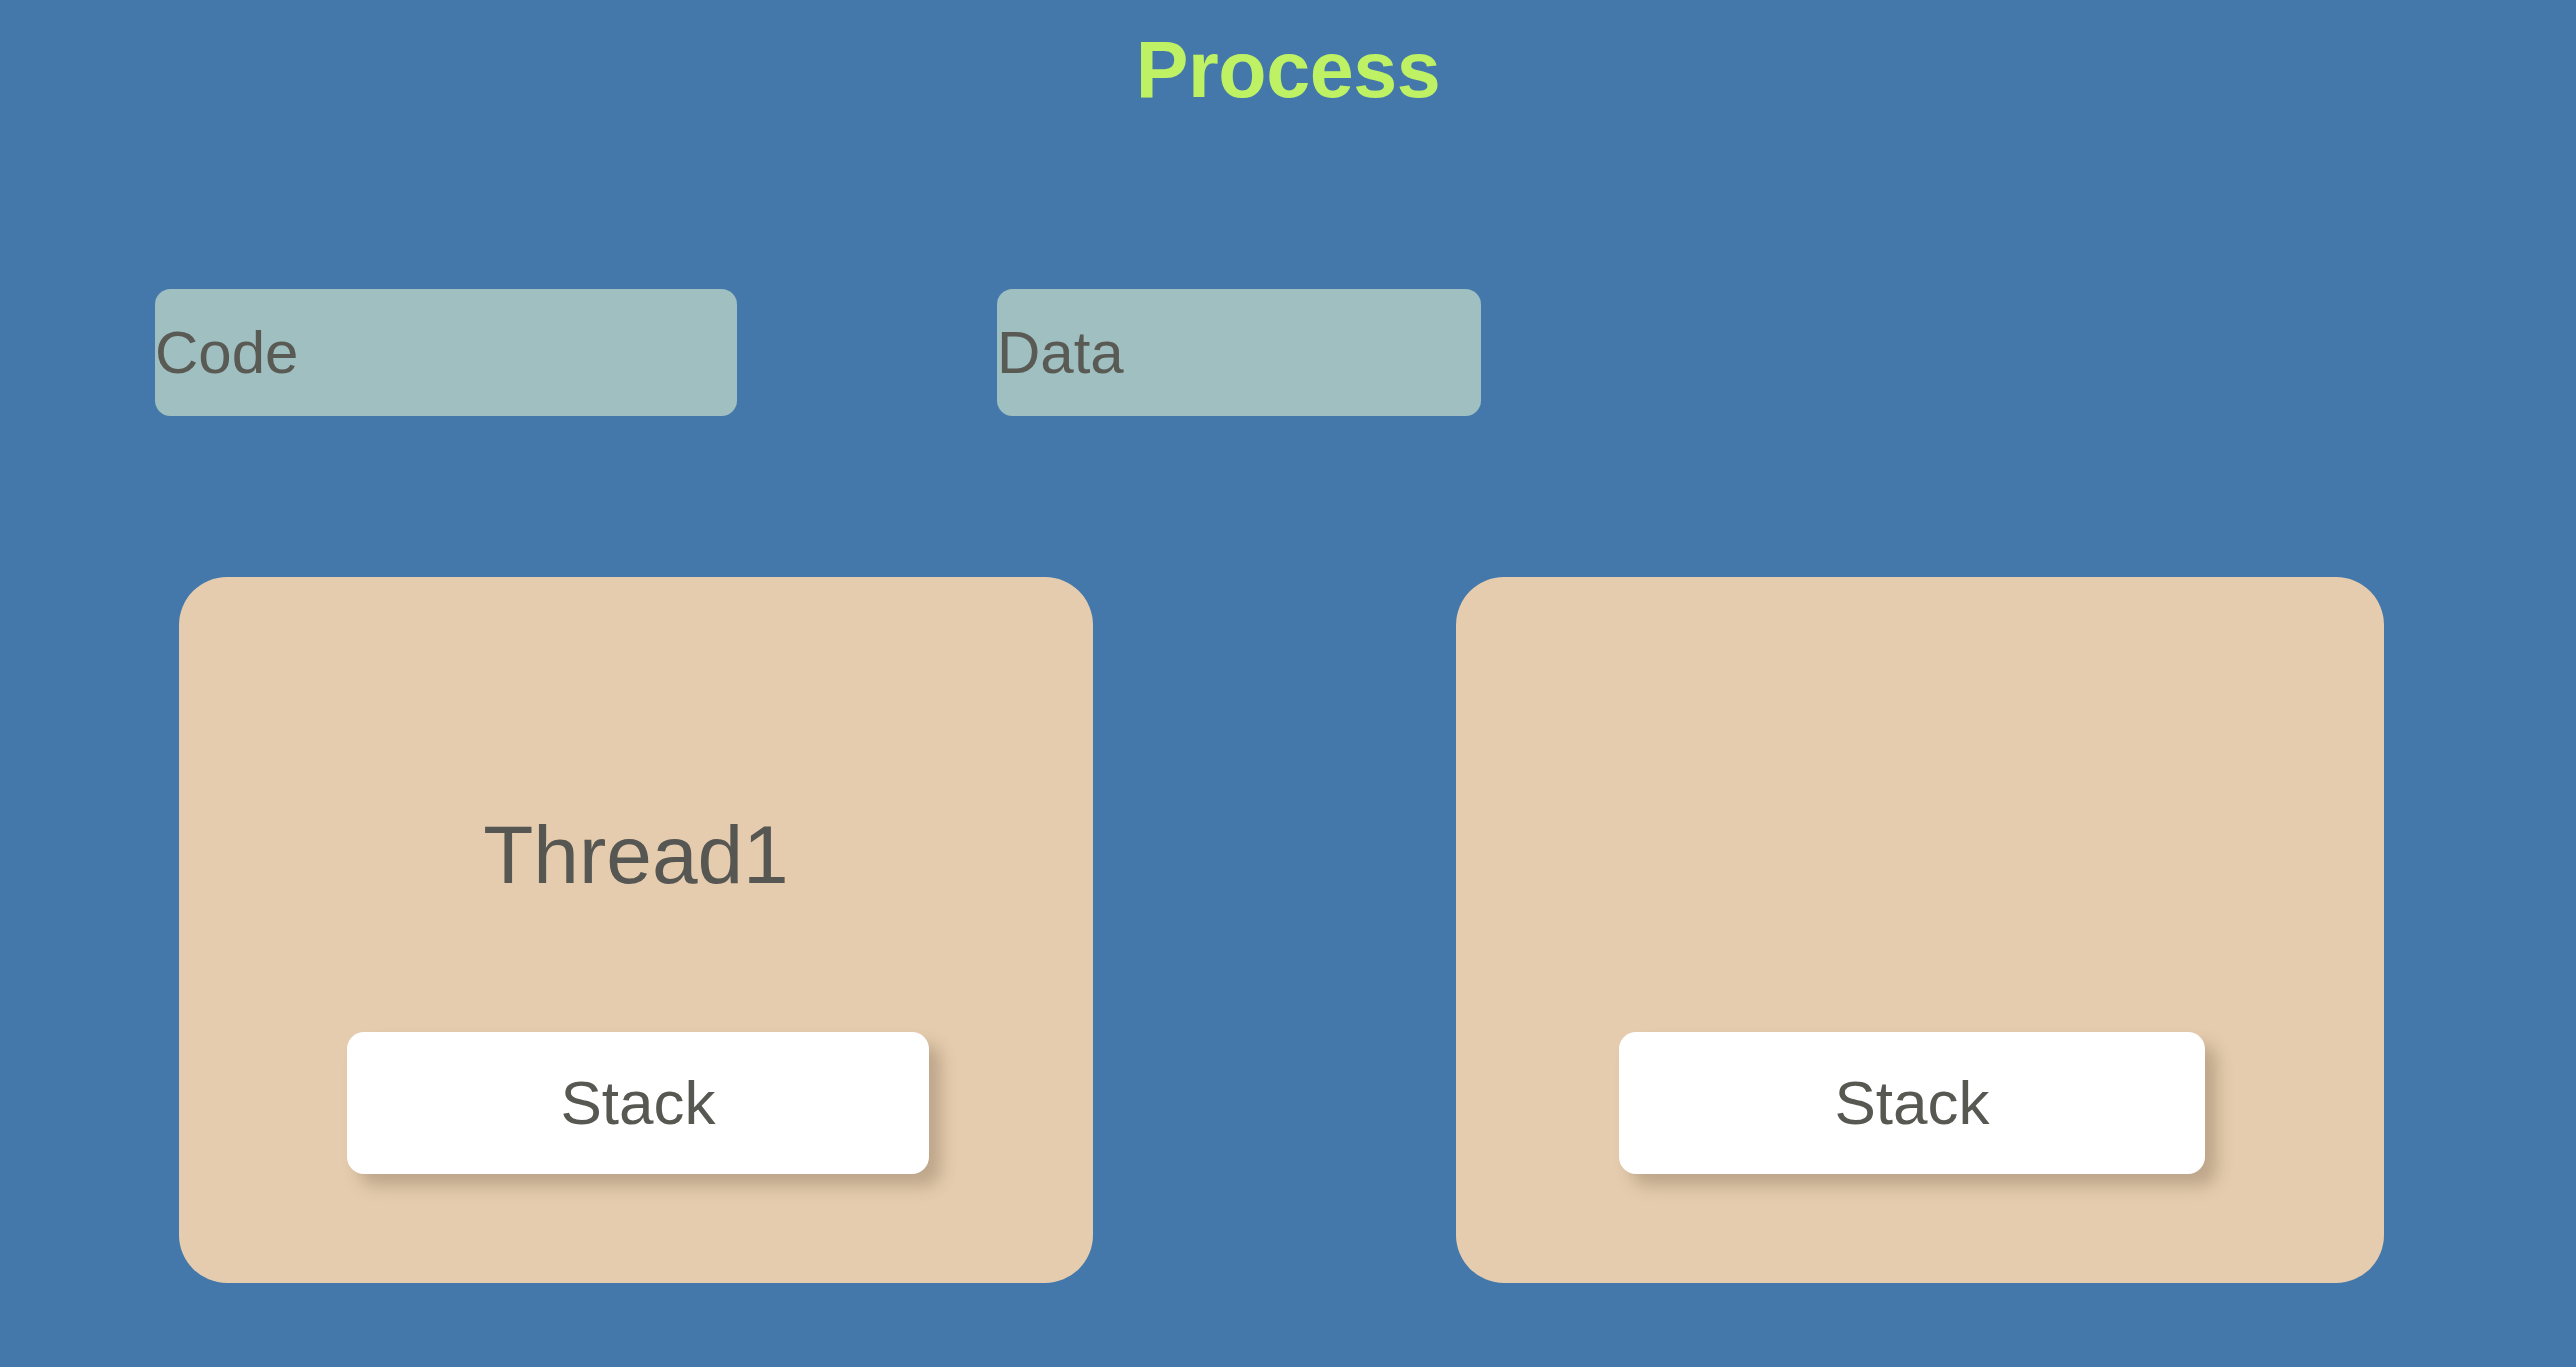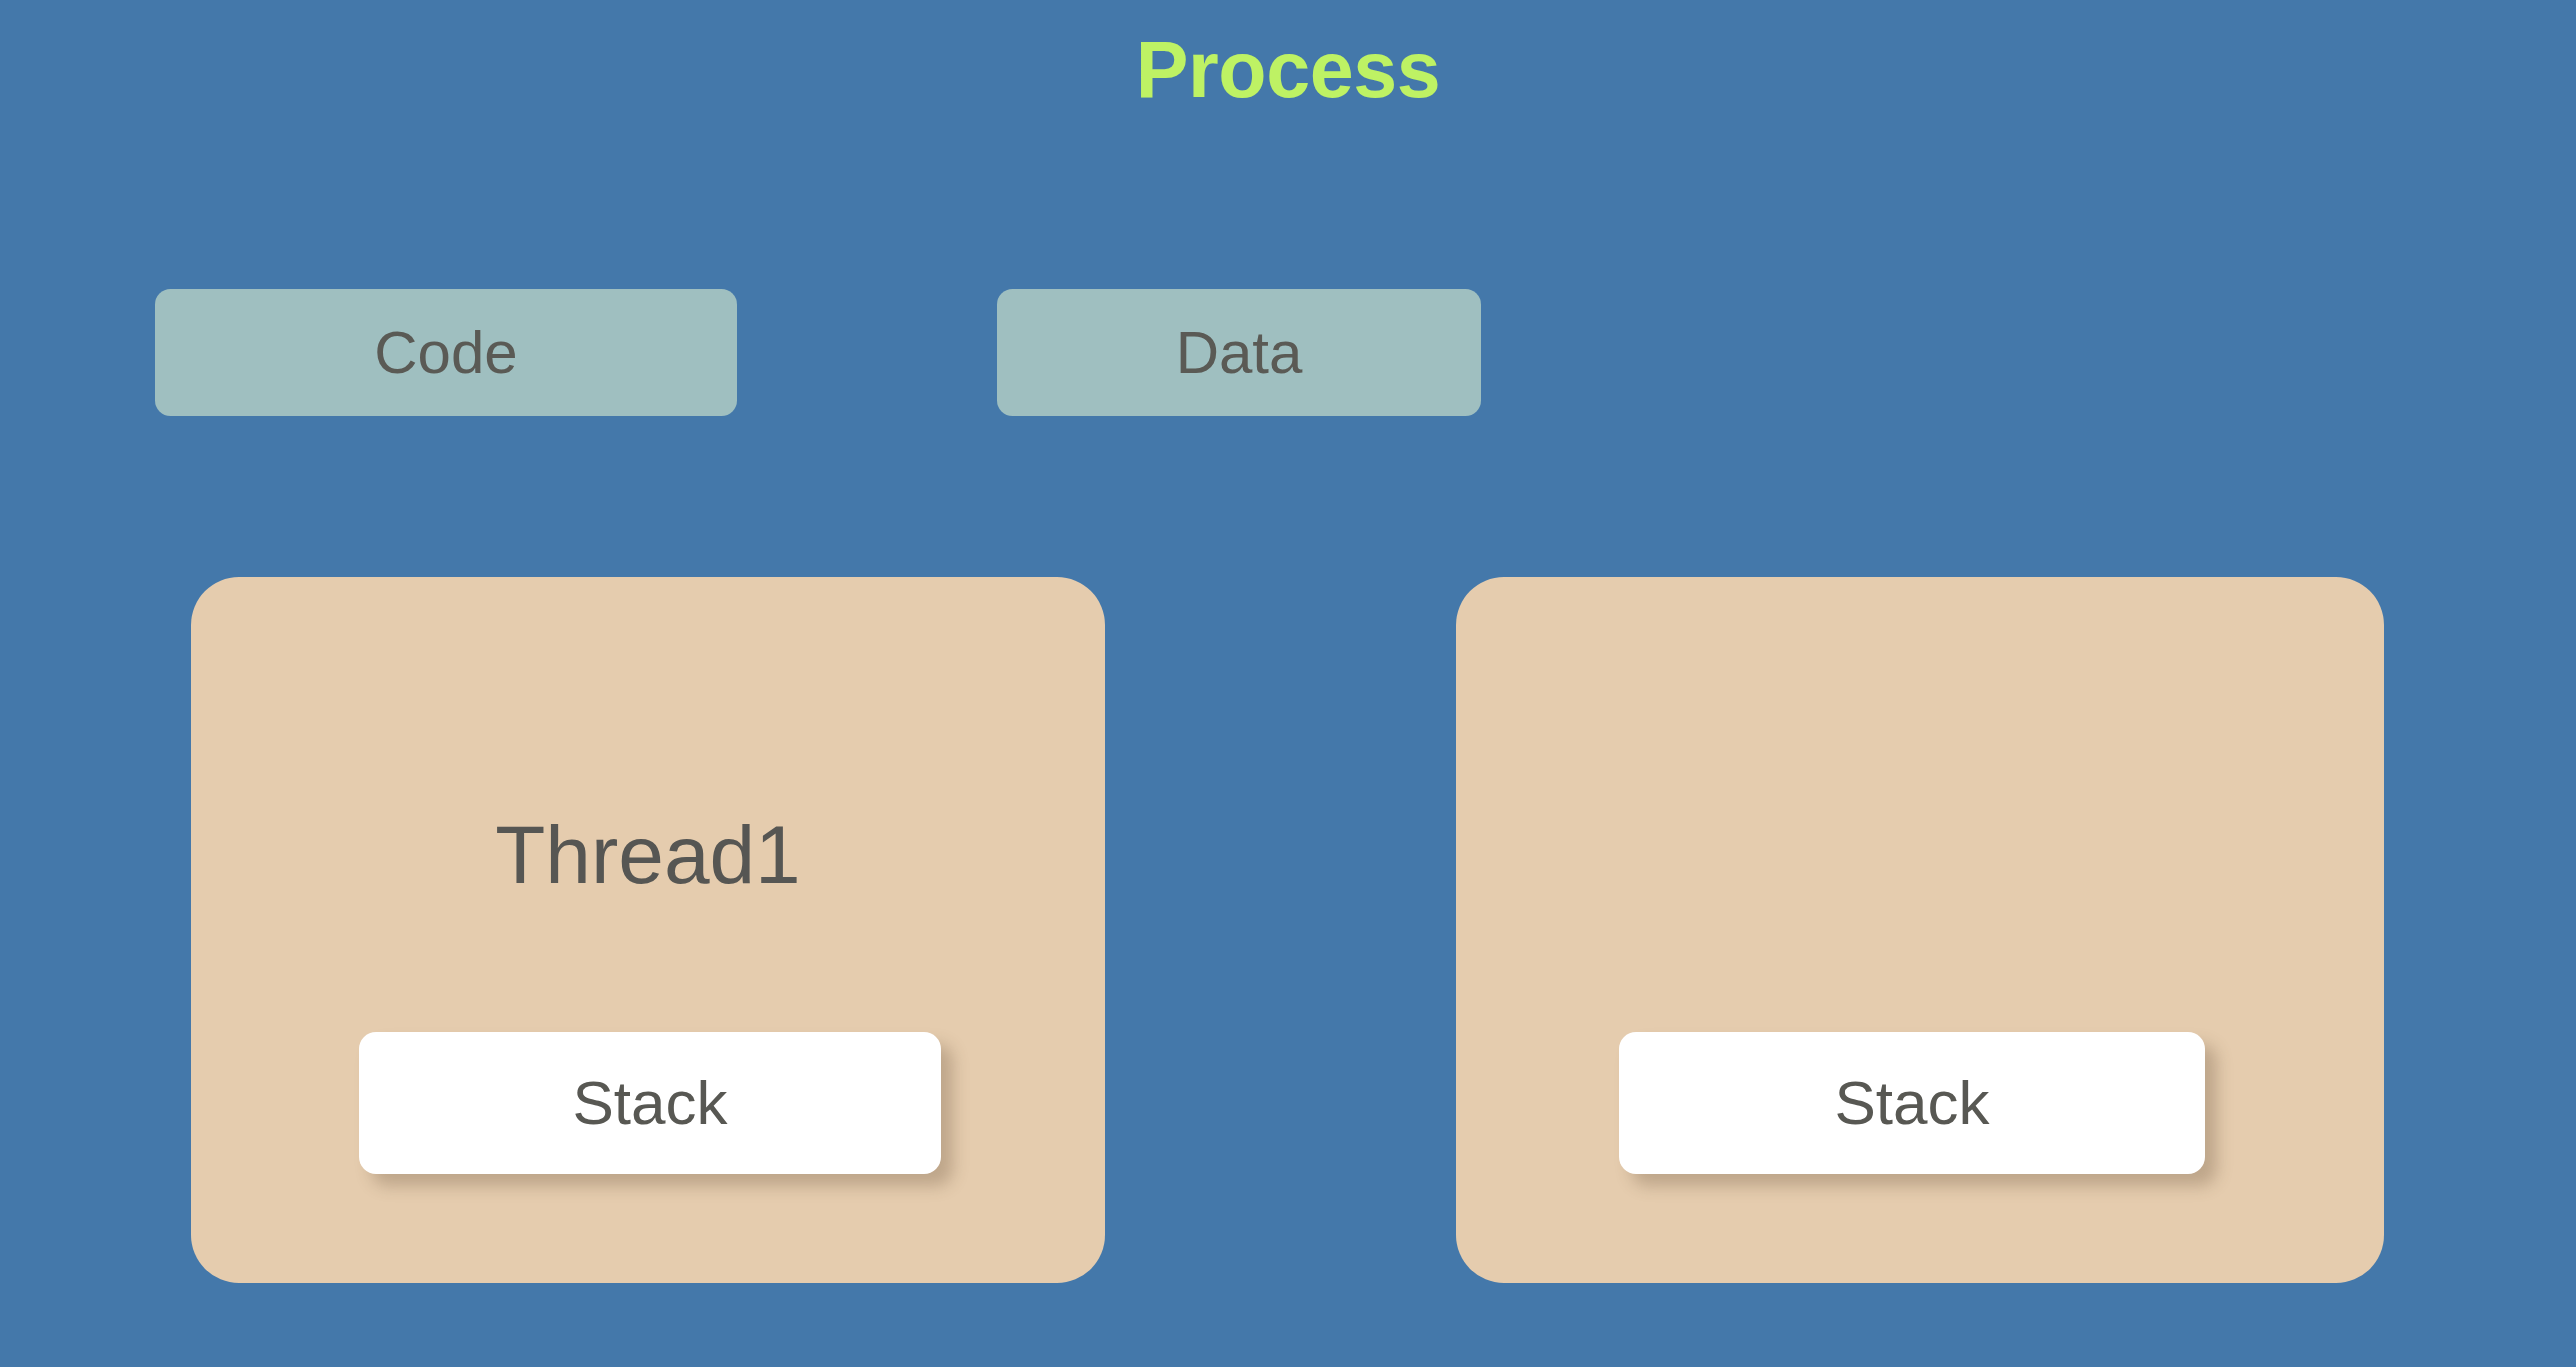--- a/index.html
+++ b/index.html
@@ -34,42 +34,41 @@
 
   
   .segment-box {
     position: absolute;
     top: 289px;
     height: 127px;
     background: #9fbfc0;
     border-radius: 15.5px;
     display: flex;
     align-items: center;
-    justify-content: center;
   }
   .segment-label {
     font-size: 60px;
     font-weight: 400;
     color: #5a5a55;
     line-height: 1;
     white-space: nowrap;
   }
   #segment-code { left: 155px;  width: 582px; }
   #segment-data { left: 997px; width: 484px; }
   #segment-heap { left: 1839px; width: 582px; }
 
   
   .thread-box {
     position: absolute;
     top: 577px;
     height: 706px;
     background: #e5ccae;
     border-radius: 48px;
   }
-  #thread-box-1 { left: 191px;  width: 914px; }
+  #thread-box-1 { left: 179px;  width: 914px; }
   #thread-box-2 { left: 1456px; width: 928px; }
 
   .thread-label {
     position: absolute;
     left: 0;
     width: 100%;
     top: 237px;
     text-align: center;
     font-size: 82px;
     font-weight: 400;

